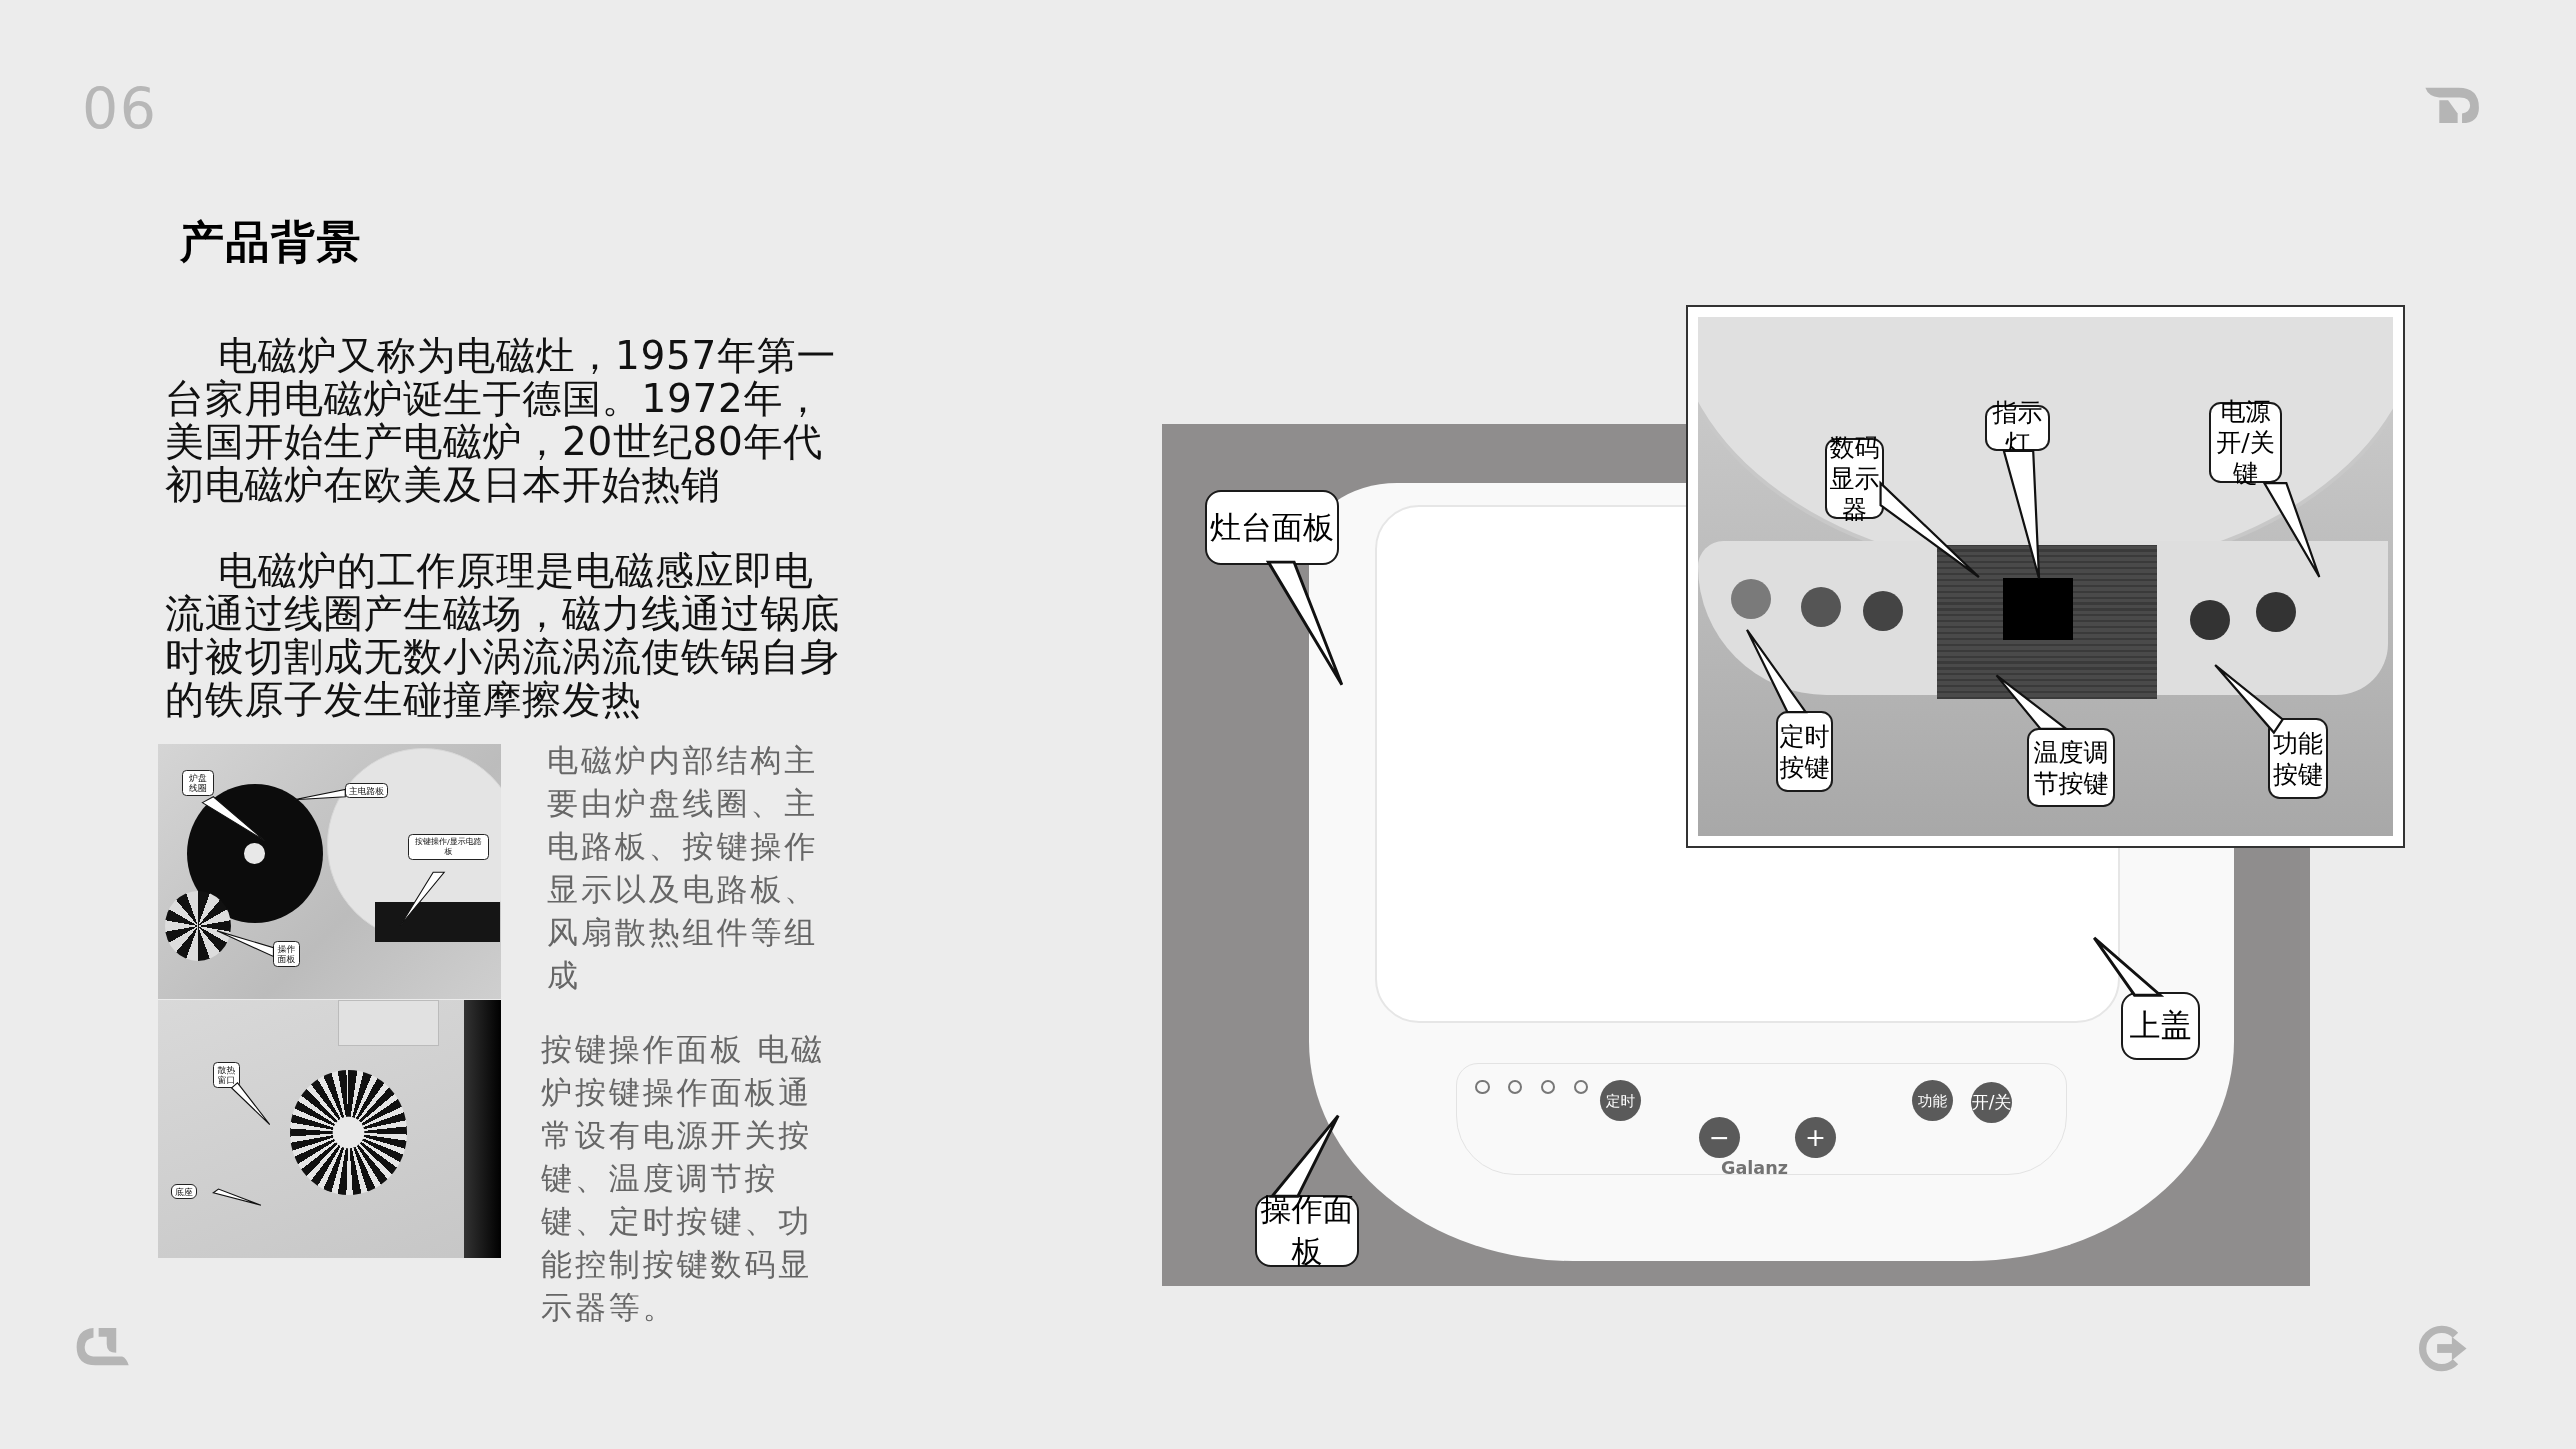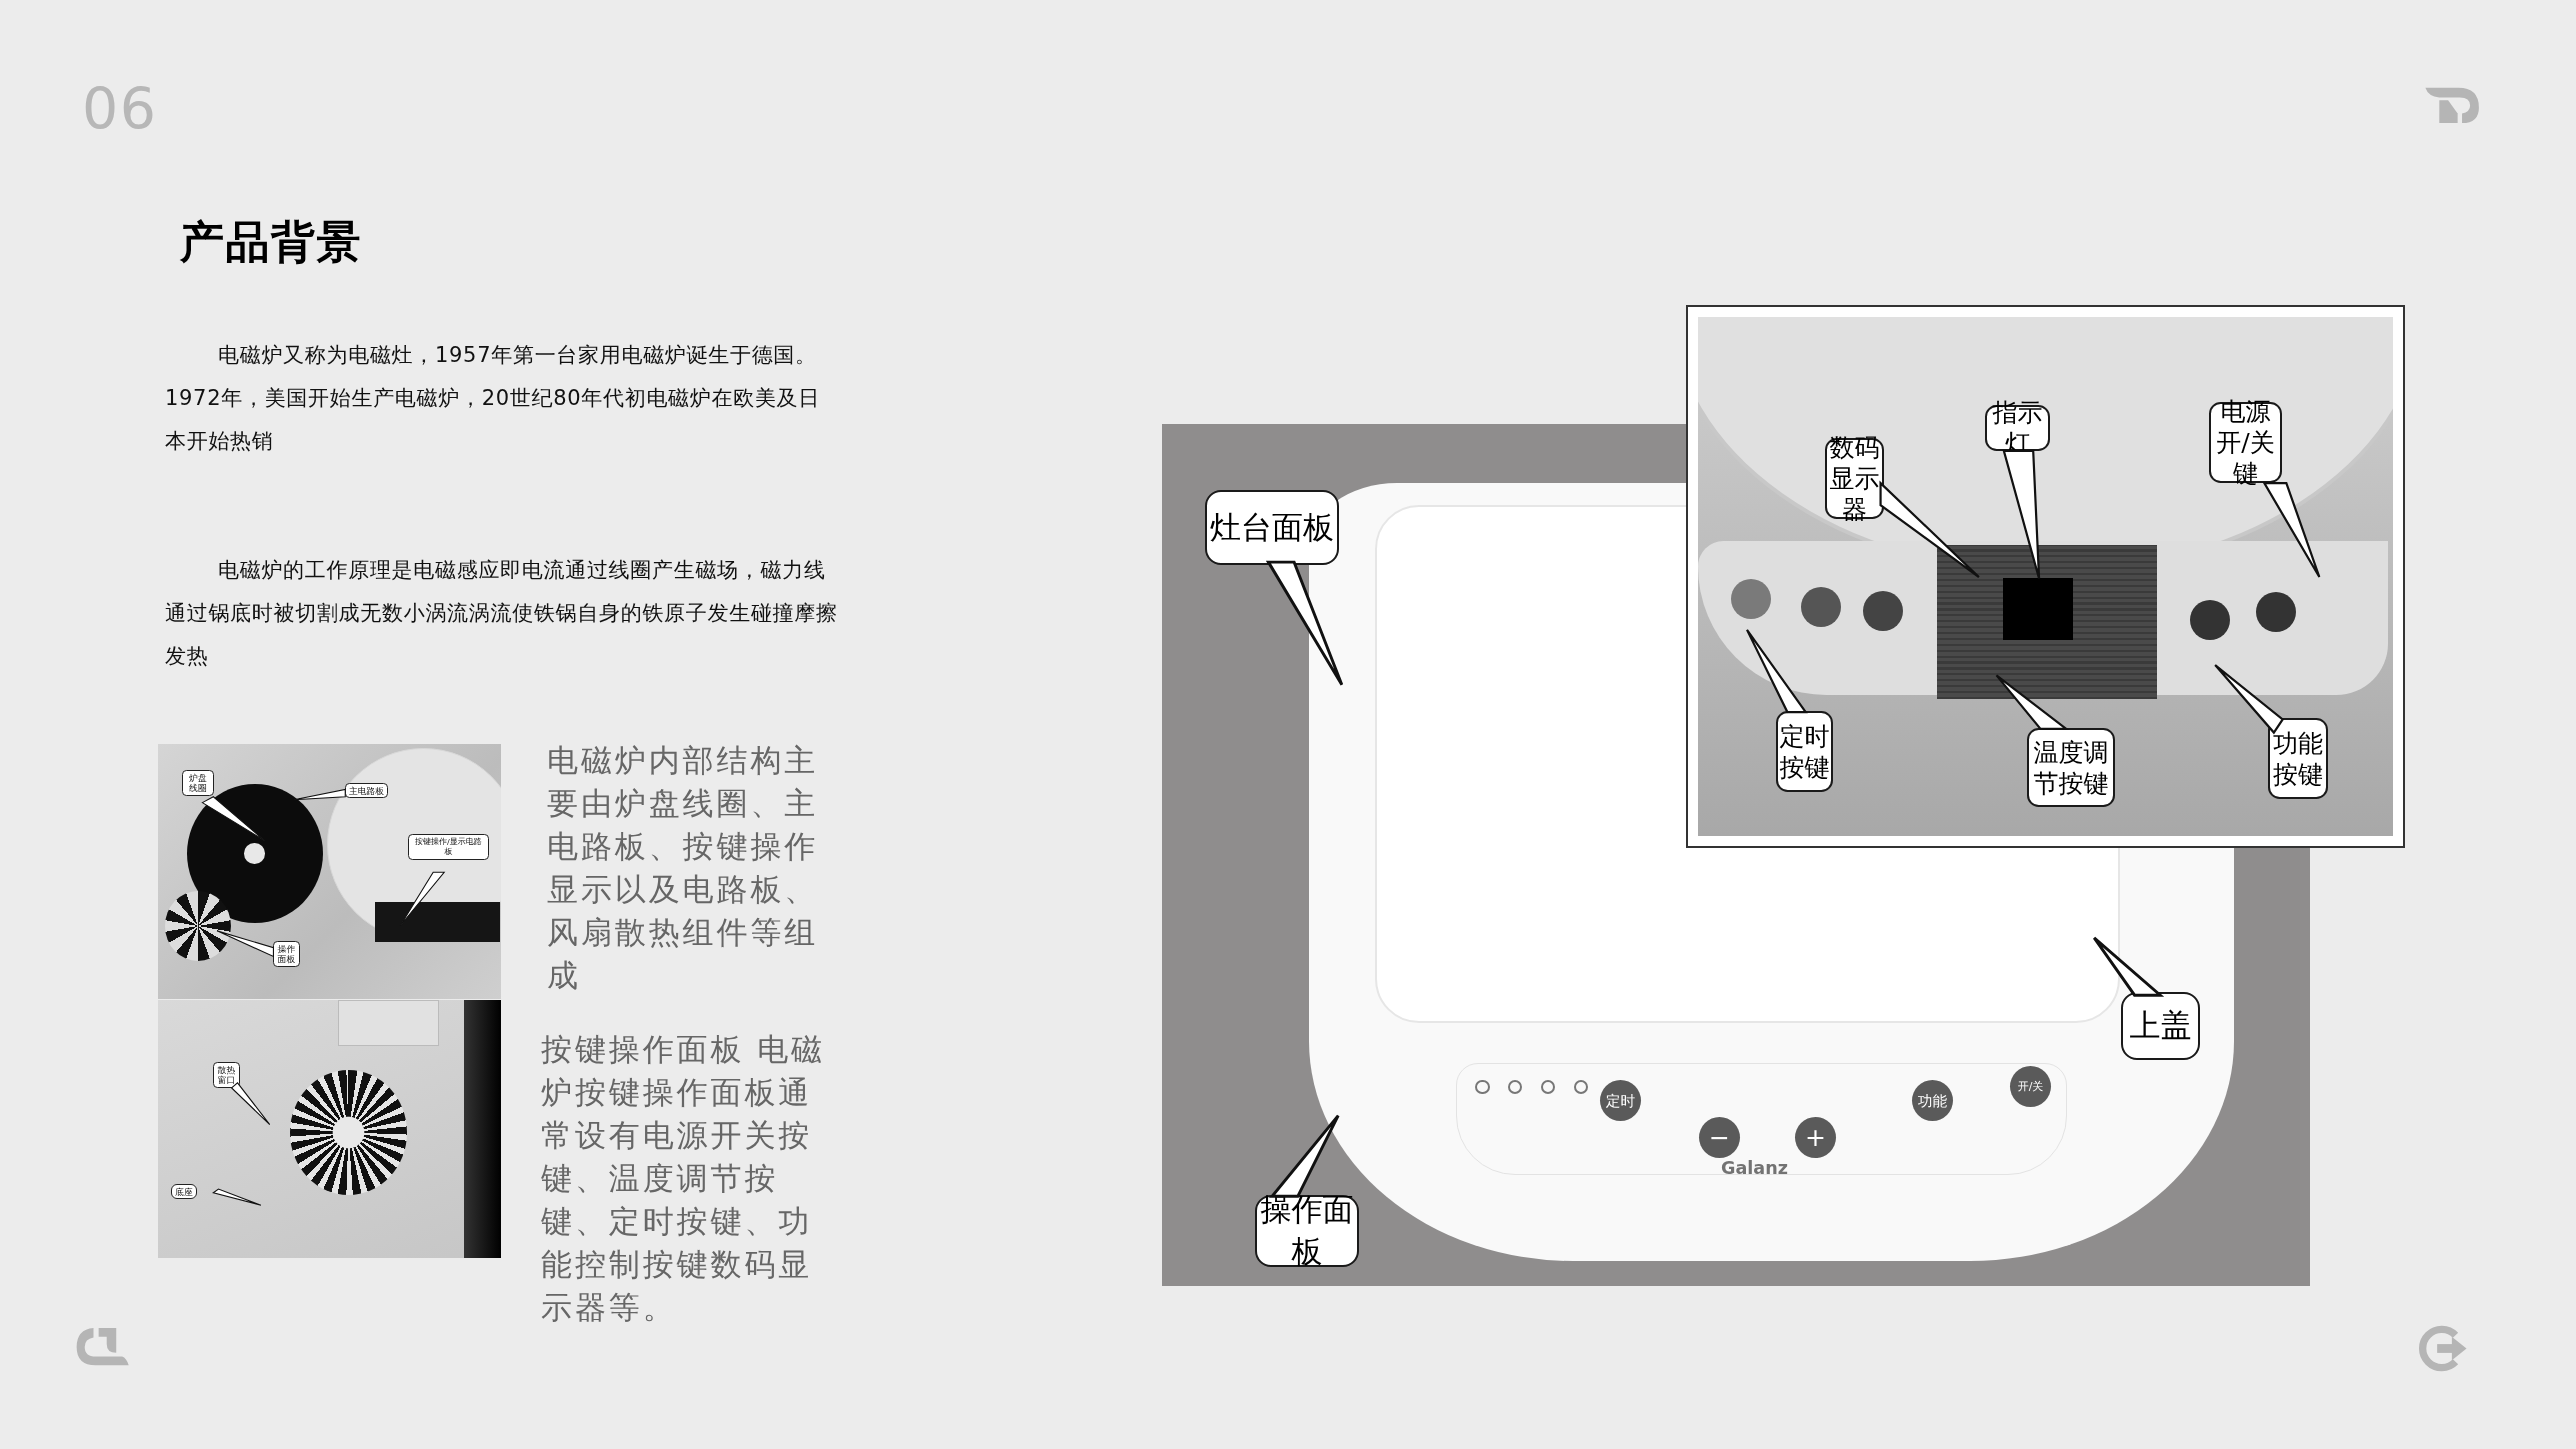--- a/index.html
+++ b/index.html
@@ -3,21 +3,21 @@
 <meta charset="utf-8">
 <style>
   html, body { margin:0; padding:0; }
   body {
     width:2576px; height:1449px; background:#ececec; position:relative; overflow:hidden;
     font-family:"DejaVu Sans","Liberation Sans",sans-serif;
   }
   .abs { position:absolute; }
   .page-num { left:82px; top:76px; font-size:57px; color:#b7b7b7; letter-spacing:1.5px; font-family:"DejaVu Sans",sans-serif; }
   .title { left:180px; top:213px; font-size:44px; font-weight:bold; color:#000; letter-spacing:1.5px; }
-  .para { color:#111; font-size:21px; line-height:43px; width:675px; letter-spacing:0.7px; }
+  .para { color:#111; font-size:39px; line-height:43px; width:675px; letter-spacing:0.7px; }
   .para1 { left:165px; top:334px; }
   .para2 { left:165px; top:549px; }
   .indent { display:inline-block; width:53px; }
   .gray { color:#666; font-size:31px; line-height:43px; letter-spacing:2.9px; }
   .gray1 { left:547px; top:739px; width:294px; }
   .gray2 { left:541px; top:1006px; width:301px;margin-top:22px; }
 
   
   .photo { overflow:hidden; }
   .ph-top { left:158px; top:744px; width:343px; height:255px; background:linear-gradient(135deg,#d5d5d5,#bcbcbc 60%,#cfcfcf); }
@@ -108,21 +108,21 @@
     <div class="cooker-inner"></div>
     <div class="ctrl-panel">
       <div class="dot-ind" style="left:18.4px;top:16px;"></div>
       <div class="dot-ind" style="left:51px;top:16px;"></div>
       <div class="dot-ind" style="left:84px;top:16px;"></div>
       <div class="dot-ind" style="left:117px;top:16px;"></div>
       <div class="btn-round" style="left:143px;top:16px;">定时</div>
       <div class="btn-round" style="left:242px;top:53px;font-size:25px;">−</div>
       <div class="btn-round" style="left:338px;top:53px;font-size:25px;">+</div>
       <div class="btn-round" style="left:455px;top:16px;">功能</div>
-      <div class="btn-round" style="left:514px;top:2px;font-size:11px;margin-left:39px;">开/关</div>
+      <div class="btn-round" style="left:514px;top:18px;font-size:17px;">开/关</div>
       <div class="brand" style="left:264px;top:94px;">Galanz</div>
     </div>
   </div>
 
   <div class="callout callout-lg" style="left:43px;top:66px;width:134px;height:75px;">灶台面板</div>
   <div class="callout callout-lg" style="left:959px;top:568px;width:79px;height:68px;">上盖</div>
   <div class="callout callout-lg" style="left:93px;top:771px;width:104px;height:72px;">操作面板</div>
 
   <svg class="pointers" width="1148" height="862" viewBox="0 0 1564 1174">
     <polygon points="145,188 180,188 245,355" fill="#fff" stroke="#111" stroke-width="4"></polygon>

